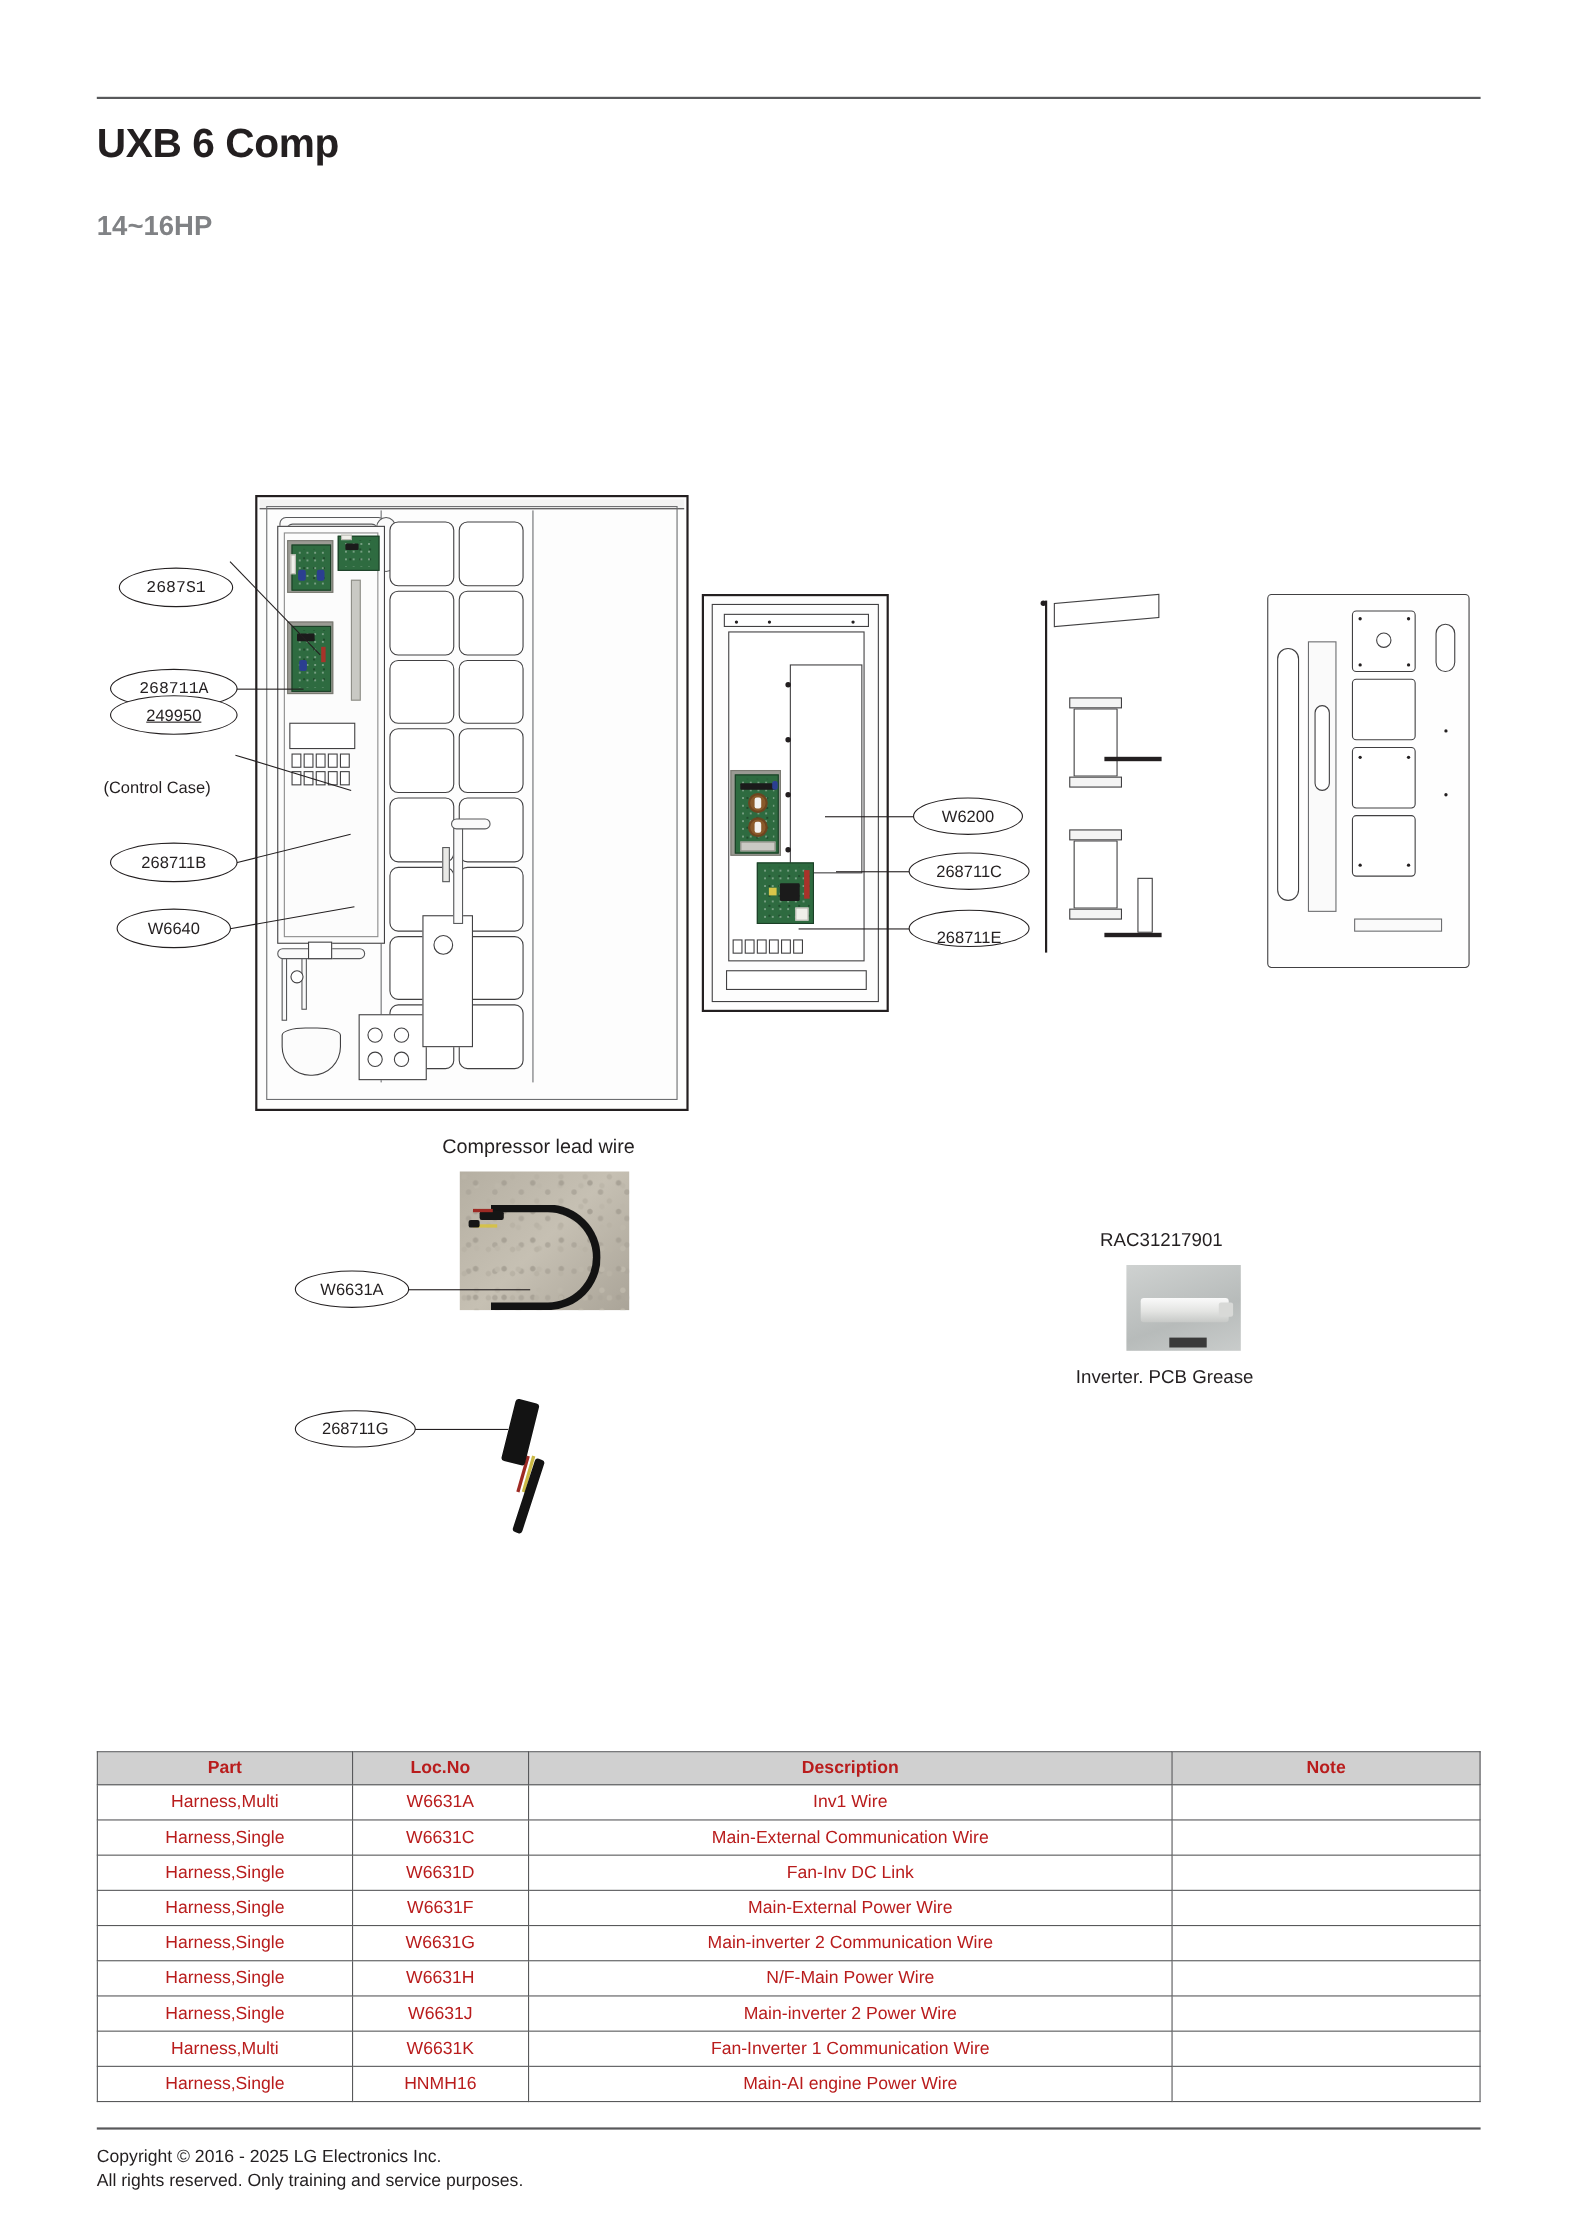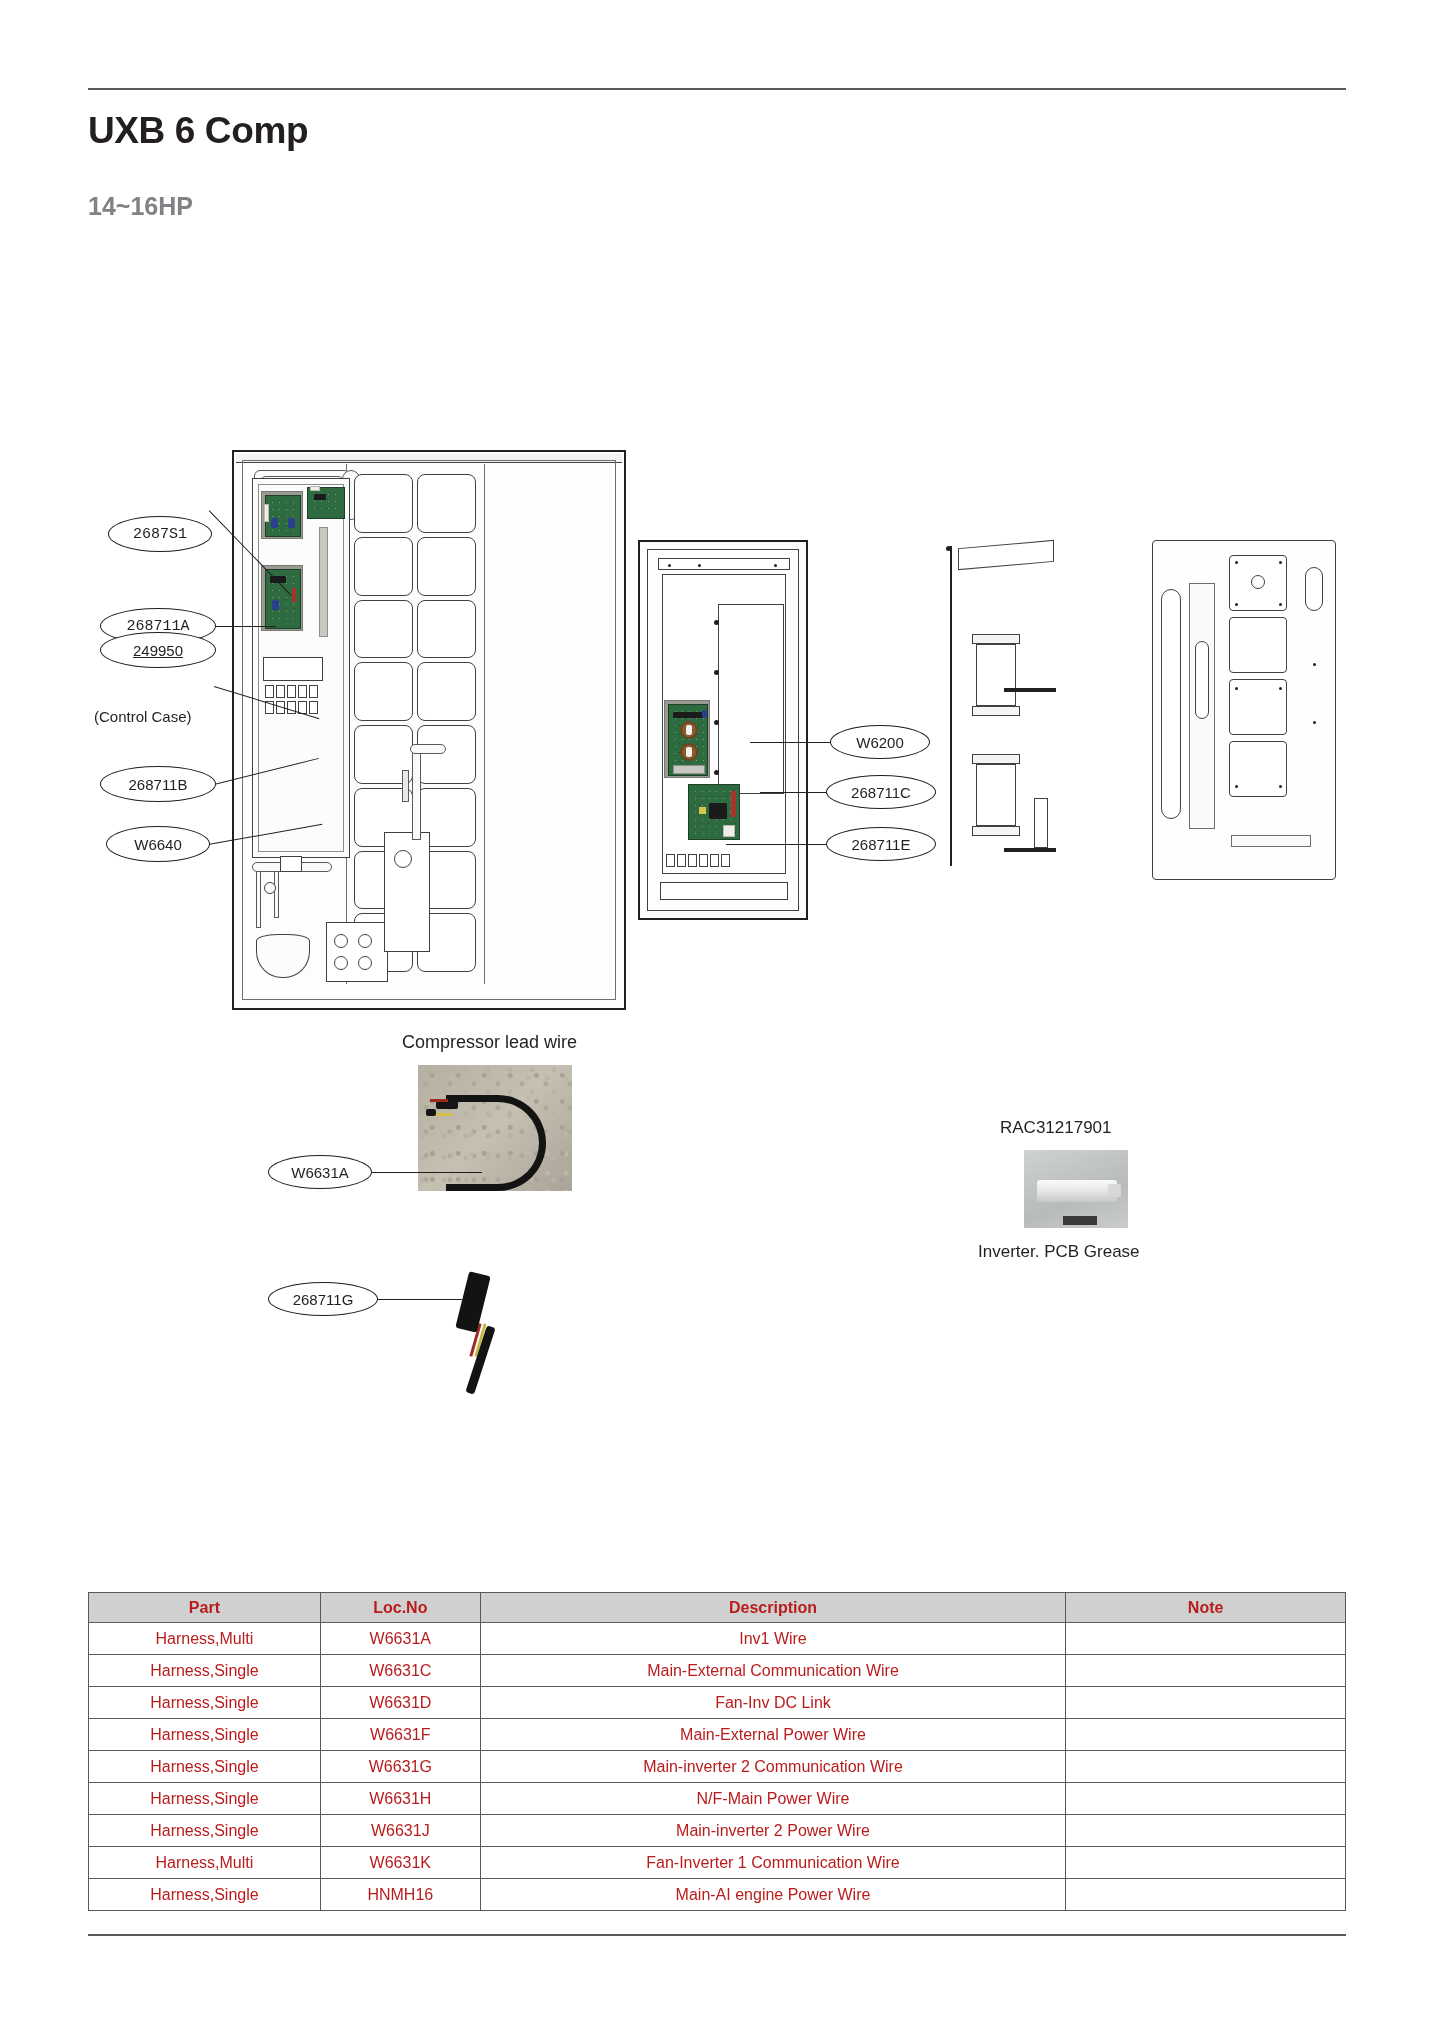--- a/index.html
+++ b/index.html
@@ -646,21 +646,21 @@
     <div class="callout" style="left:830px; top:725px; width:100px; height:34px;">
       <span>W6200</span>
     </div>
     <div class="leader" style="left:750px; top:742px; width:82px;"></div>
 
     <div class="callout" style="left:826px; top:775px; width:110px; height:34px;">
       <span>268711C</span>
     </div>
     <div class="leader" style="left:760px; top:792px; width:70px;"></div>
 
-    <div class="callout" style="left:826px; top:827px; width:110px; height:34px;">
+    <div class="callout" style="left:826px; top:827px; width:110px; height:34px;align-items:flex-end;">
       <span>268711E</span>
     </div>
     <div class="leader" style="left:726px; top:844px; width:104px;"></div>
 
     <div class="bracket-side">
       <div class="bs-line" style="left:6px; top:6px; width:1.6px; height:320px;"></div>
       <div class="bs-box" style="left:14px; top:4px; width:96px; height:22px; transform:skewY(-5deg);"></div>
       <div class="screw big" style="left:2px; top:6px;"></div>
 
       <div class="bs-clip" style="left:28px; top:94px; width:48px; height:10px;"></div>
@@ -798,14 +798,18 @@
       <tr>
         <td>Harness,Single</td>
         <td>HNMH16</td>
         <td>Main-AI engine Power Wire</td>
         <td></td>
       </tr>
     </tbody>
   </table>
 
   <div class="footer-rule"></div>
+  <div class="footer-text">
+    <div>Copyright © 2016 - 2025 LG Electronics Inc.</div>
+    <div>All rights reserved. Only training and service purposes.</div>
+  </div>
 
 </div>
 
 </body></html>

